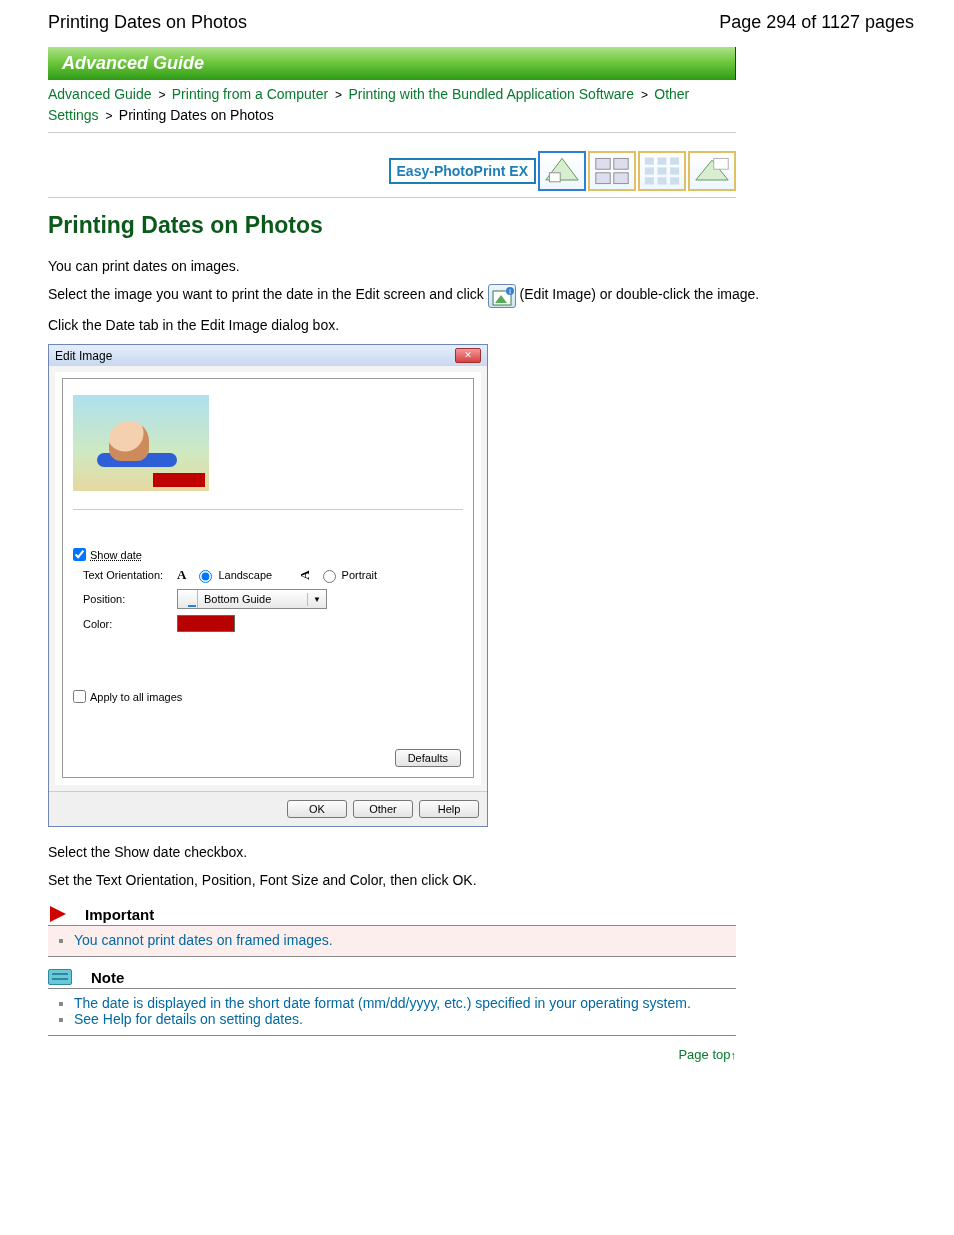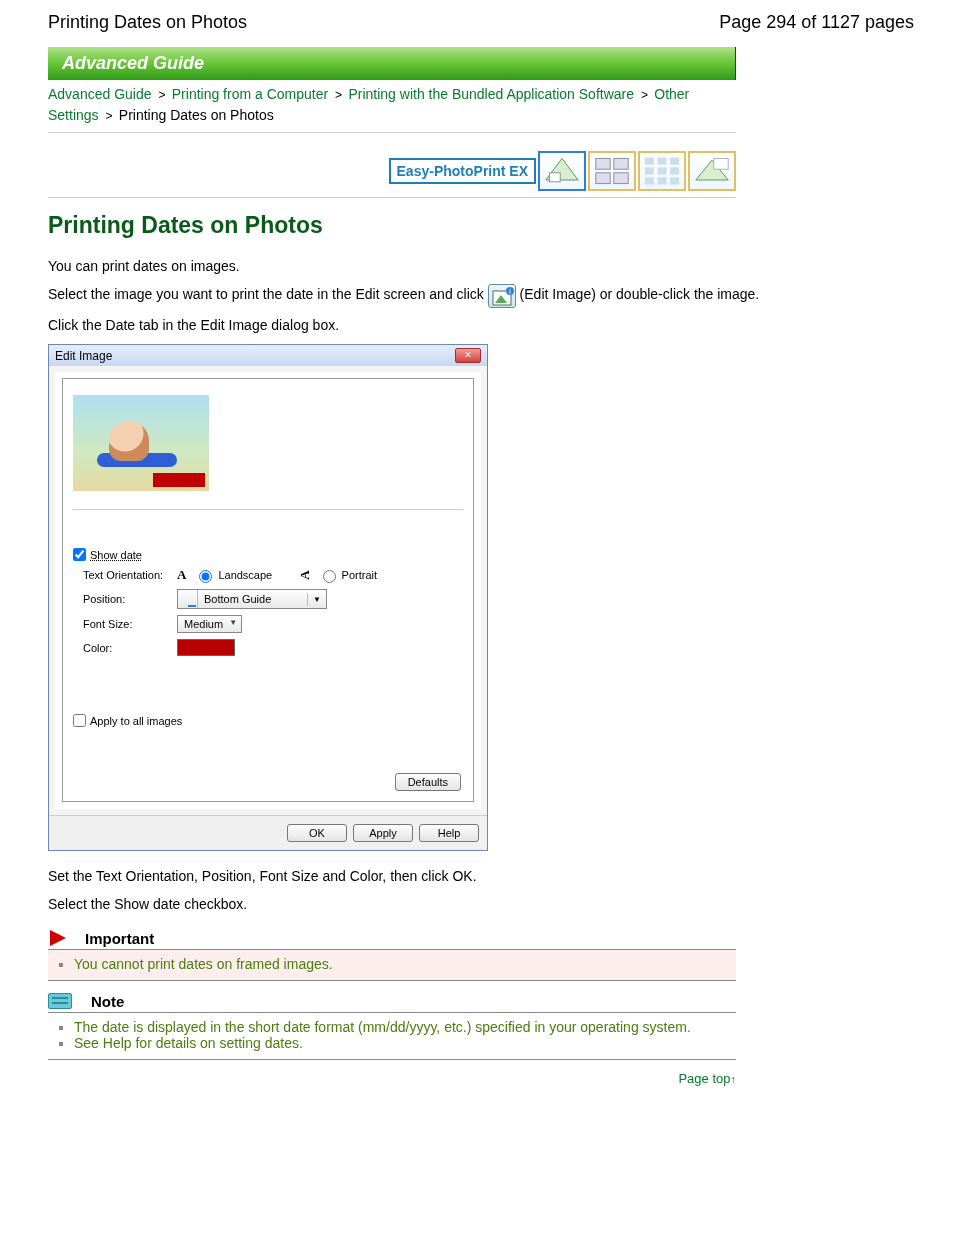--- a/index.html
+++ b/index.html
@@ -191,21 +191,21 @@
   }
   .book-icon::before,.book-icon::after{content:"";position:absolute;top:3px;height:2px;background:#2a8aa0;left:3px;right:3px;}
   .book-icon::after{top:8px;}
   .callout-body {
     width:688px;
     border-bottom:1px solid #888;
     padding:6px 4px 8px 4px;
   }
   .callout-body.important { background:#fdeeee; }
   .callout-body ul { margin:0; padding-left:22px; list-style: square; color:#888;}
-  .callout-body ul li span{ color:#4d7c0f; }
+  .callout-body ul li span{ color:#0369a1; }
   .page-top {
     width:688px; text-align:right; padding:10px 0;
   }
   .page-top a{ color:#0a7a2f; text-decoration:none; font-size:13px;}
   .page-top .arrw{font-size:11px;}
 </style>
 </head>
 <body>
 
 <div class="page-header">
@@ -320,49 +320,45 @@
             <label>Position:</label>
             <div class="pos-dd">
               <div class="sw">
                   <div class="m"></div>
                 </div>
               <div class="txt">Bottom Guide</div>
               <div class="arr">▼</div>
             </div>
           </div>
           <div class="form-row">
-            <label>Font Size:</label>
-            <span class="dd">Medium</span>
-          </div>
-          <div class="form-row">
             <label>Color:</label>
             <div class="color-sw"></div>
           </div>
         </div>
         <div style="height:14px;"></div>
         <div class="chk">
           <input type="checkbox" style="">
           <span>Apply to all images</span>
         </div>
         <div style="height:40px;"></div>
         <div class="dlg-defaults">
           <button class="btn">Defaults</button>
         </div>
       </div>
     </div>
     <div class="dlg-buttons">
       <button class="btn" style="min-width:60px;">OK</button>
-      <button class="btn" style="min-width:60px;">Apply</button>
+      <button class="btn" style="min-width:60px;">Other</button>
       <button class="btn" style="min-width:60px;">Help</button>
     </div>
   </div>
 
   <div class="body-text">
+    <p>Select the Show date checkbox.</p>
     <p>Set the Text Orientation, Position, Font Size and Color, then click OK.</p>
-    <p>Select the Show date checkbox.</p>
   </div>
 
   <div style="height:8px;"></div>
   <div class="callout-head">
     <div class="flag"></div>
     <span>Important</span>
   </div>
   <div class="callout-body important">
     <ul>
         <li><span>You cannot print dates on framed images.</span></li>

